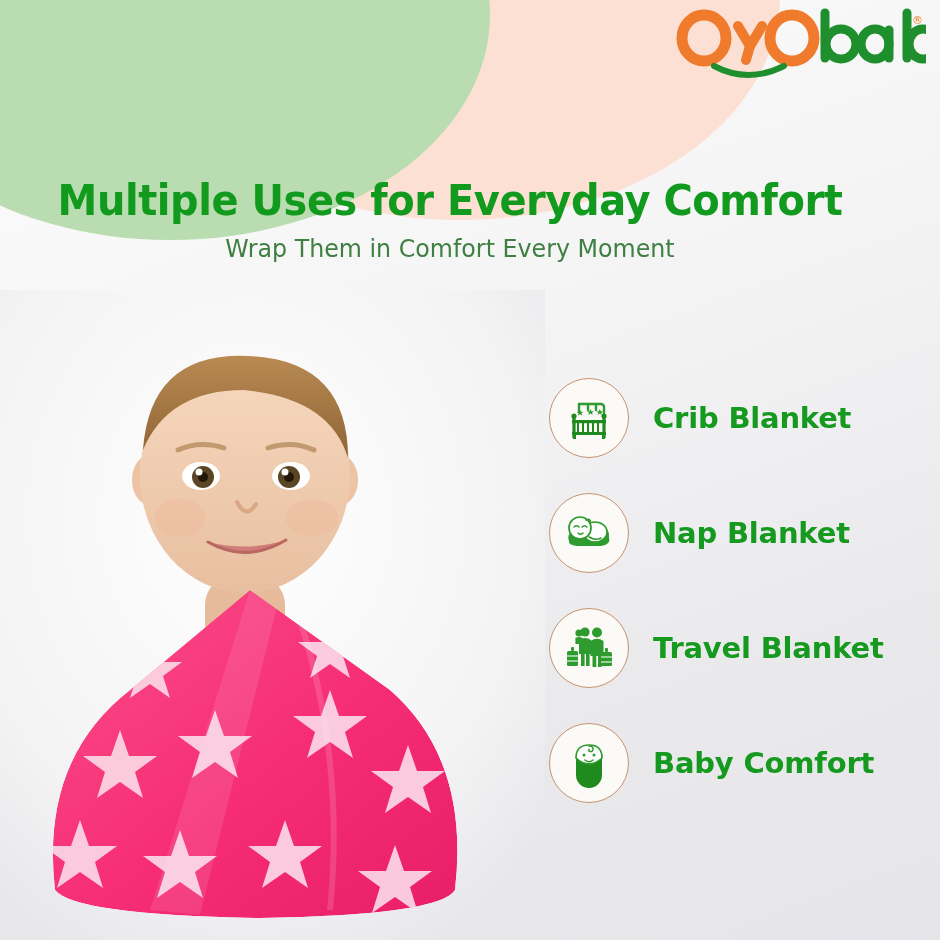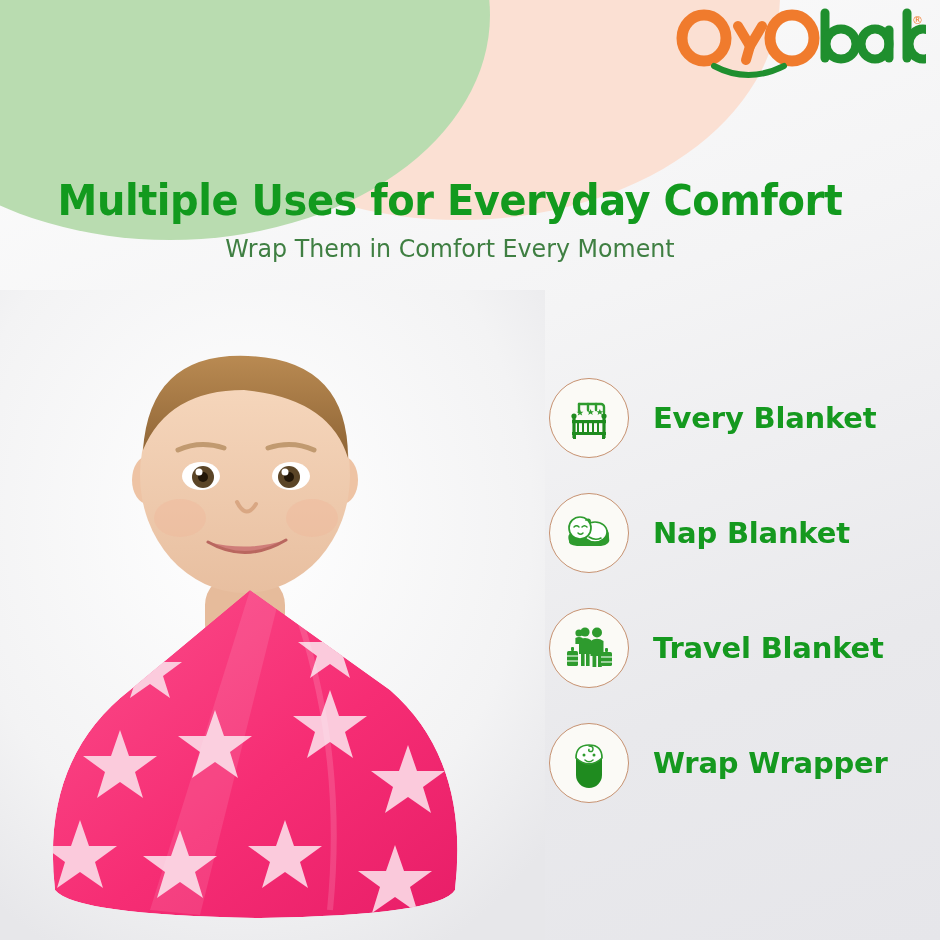--- a/index.html
+++ b/index.html
@@ -255,21 +255,21 @@
             <rect x="15" y="32" width="2" height="9"></rect>
             <rect x="20" y="32" width="2" height="9"></rect>
             <rect x="25" y="32" width="2" height="9"></rect>
             <rect x="30" y="32" width="2" height="9"></rect>
             <rect x="35" y="32" width="2" height="9"></rect>
             <rect x="11" y="44" width="3" height="4"></rect>
             <rect x="40" y="44" width="3" height="4"></rect>
           </g>
         </svg>
       </div>
-      <div class="flabel">Every Blanket</div>
+      <div class="flabel">Crib Blanket</div>
     </div>
 
     <div class="feature">
       <div class="fic">
         <svg width="56" height="56" viewBox="0 0 56 56">
 
           <path d="M8 36 q-3 -9 7 -9 q4 -7 12 -4 q6 -5 12 0 q10 -1 9 9 q2 8 -8 9 h-24 q-9 -1 -8 -5 z" fill="#2E9B2E"></path>
 
           <ellipse cx="34" cy="27" rx="12" ry="10" fill="#ffffff" stroke="#2E9B2E" stroke-width="1.6"></ellipse>
 
@@ -332,17 +332,17 @@
           <path d="M14 22 q0 -13 13 -13 q13 0 13 13 q-13 12 -26 0 z" fill="#ffffff" stroke="#2E9B2E" stroke-width="1.7"></path>
 
           <path d="M27 10 q4 0 4 3 q0 3 -3 2.4 q-2 -0.5 -1 -2" stroke="#2E9B2E" stroke-width="1.5" fill="none" stroke-linecap="round"></path>
 
           <circle cx="22" cy="19" r="1.5" fill="#2E9B2E"></circle>
           <circle cx="32" cy="19" r="1.5" fill="#2E9B2E"></circle>
 
           <path d="M23 24 q4 3.5 8 0" stroke="#2E9B2E" stroke-width="1.5" fill="none" stroke-linecap="round"></path>
         </svg>
       </div>
-      <div class="flabel">Wrap Wrapper</div>
+      <div class="flabel">Baby Comfort</div>
     </div>
 
   </div>
 </div>
 
 </body></html>

